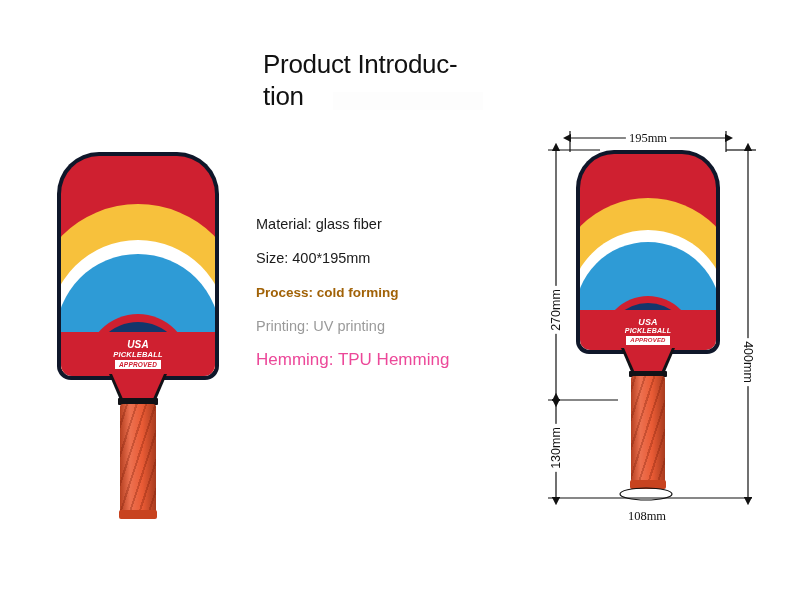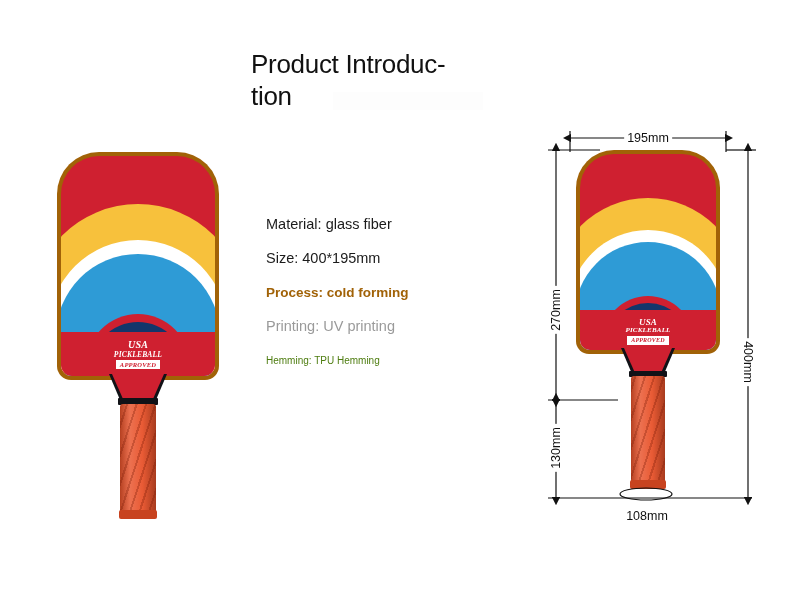--- a/index.html
+++ b/index.html
@@ -12,60 +12,59 @@
     height: 597px;
     position: relative;
     overflow: hidden;
     font-family: "Liberation Sans", sans-serif;
     color: #1a1a1a;
   }
 
   
   #page-title {
     position: absolute;
-    left: 251px;
+    left: 263px;
     top: 48px;
     width: 260px;
     font-size: 26px;
     line-height: 32px;
     letter-spacing: -0.3px;
     color: #111111;
     white-space: pre-line;
   }
 
   
   #spec-list {
     position: absolute;
-    left: 266px;
+    left: 256px;
     top: 207px;
     width: 210px;
   }
   .spec-row {
     height: 34px;
     display: flex;
     align-items: center;
     white-space: nowrap;
   }
   .spec-row.s-lg   { font-size: 14.5px; color: #1b1b1b; }
   .spec-row.s-gray { font-size: 14.5px; color: #9a9a9a; }
   .spec-row.s-bold { font-size: 13.5px; color: #a16207; font-weight: bold; }
-  .spec-row.s-sm   { font-size: 10px;   color: #4d7c0f; }
+  .spec-row.s-sm   { font-size: 17px;   color: #ec4899; }
 
   
   .paddle {
     position: absolute;
   }
   .paddle-head {
     position: absolute;
     left: 0;
     top: 0;
     overflow: hidden;
-    background: #a16207;
+    background: #0f172a;
     box-sizing: border-box;
-    font-family: Liberation Serif, serif;
   }
   .paddle-face {
     position: absolute;
     overflow: hidden;
     background: #cf2030;
   }
   
   .ring {
     position: absolute;
     border-radius: 50%;
@@ -148,21 +147,21 @@
   .dim-label {
     position: absolute;
     font-size: 12.5px;
     color: #111111;
     background: #ffffff;
     padding: 0 3px;
     white-space: nowrap;
   }
   .rot-ccw { transform: translate(-50%, -50%) rotate(-90deg); }
   .rot-cw  { transform: translate(-50%, -50%) rotate(90deg); }
-  .flat    { transform: translate(-50%, -50%); }
+  .flat    { transform: translate(-50%, -50%); font-family: Liberation Serif, serif; }
 
   
   #title-smudge {
     position: absolute;
     left: 333px;
     top: 92px;
     width: 150px;
     height: 18px;
     background: #fdfdfd;
   }

